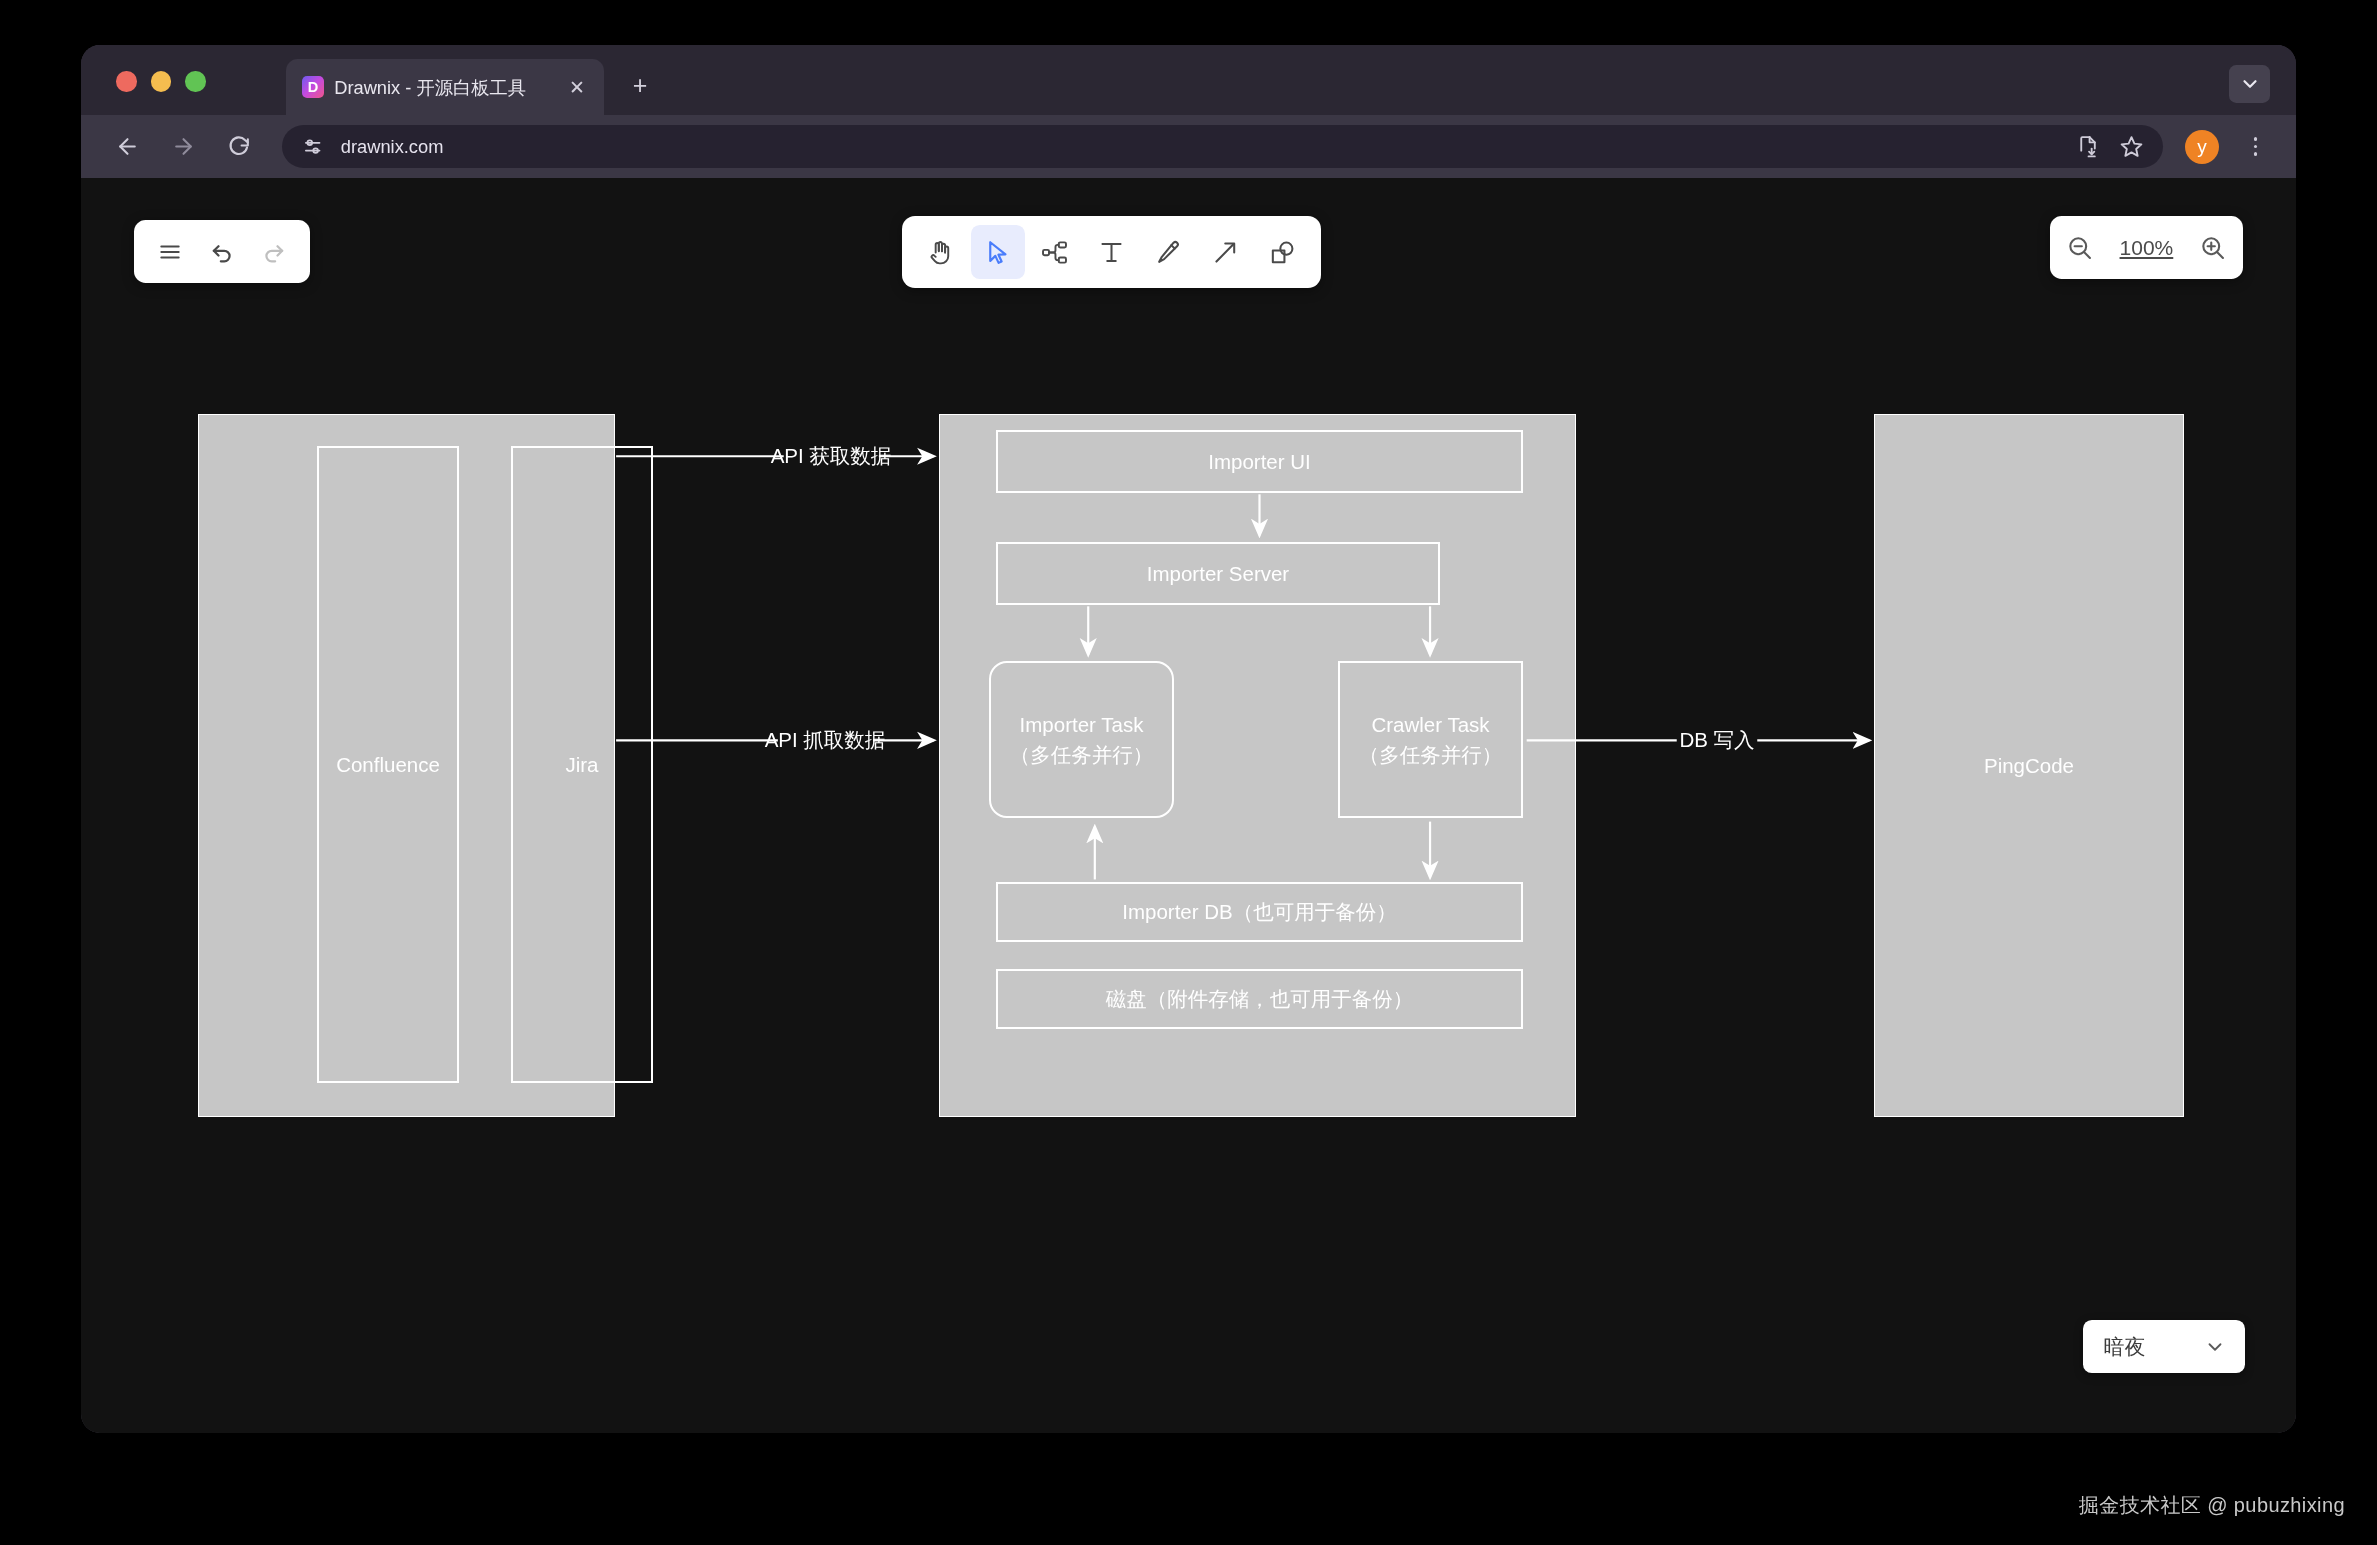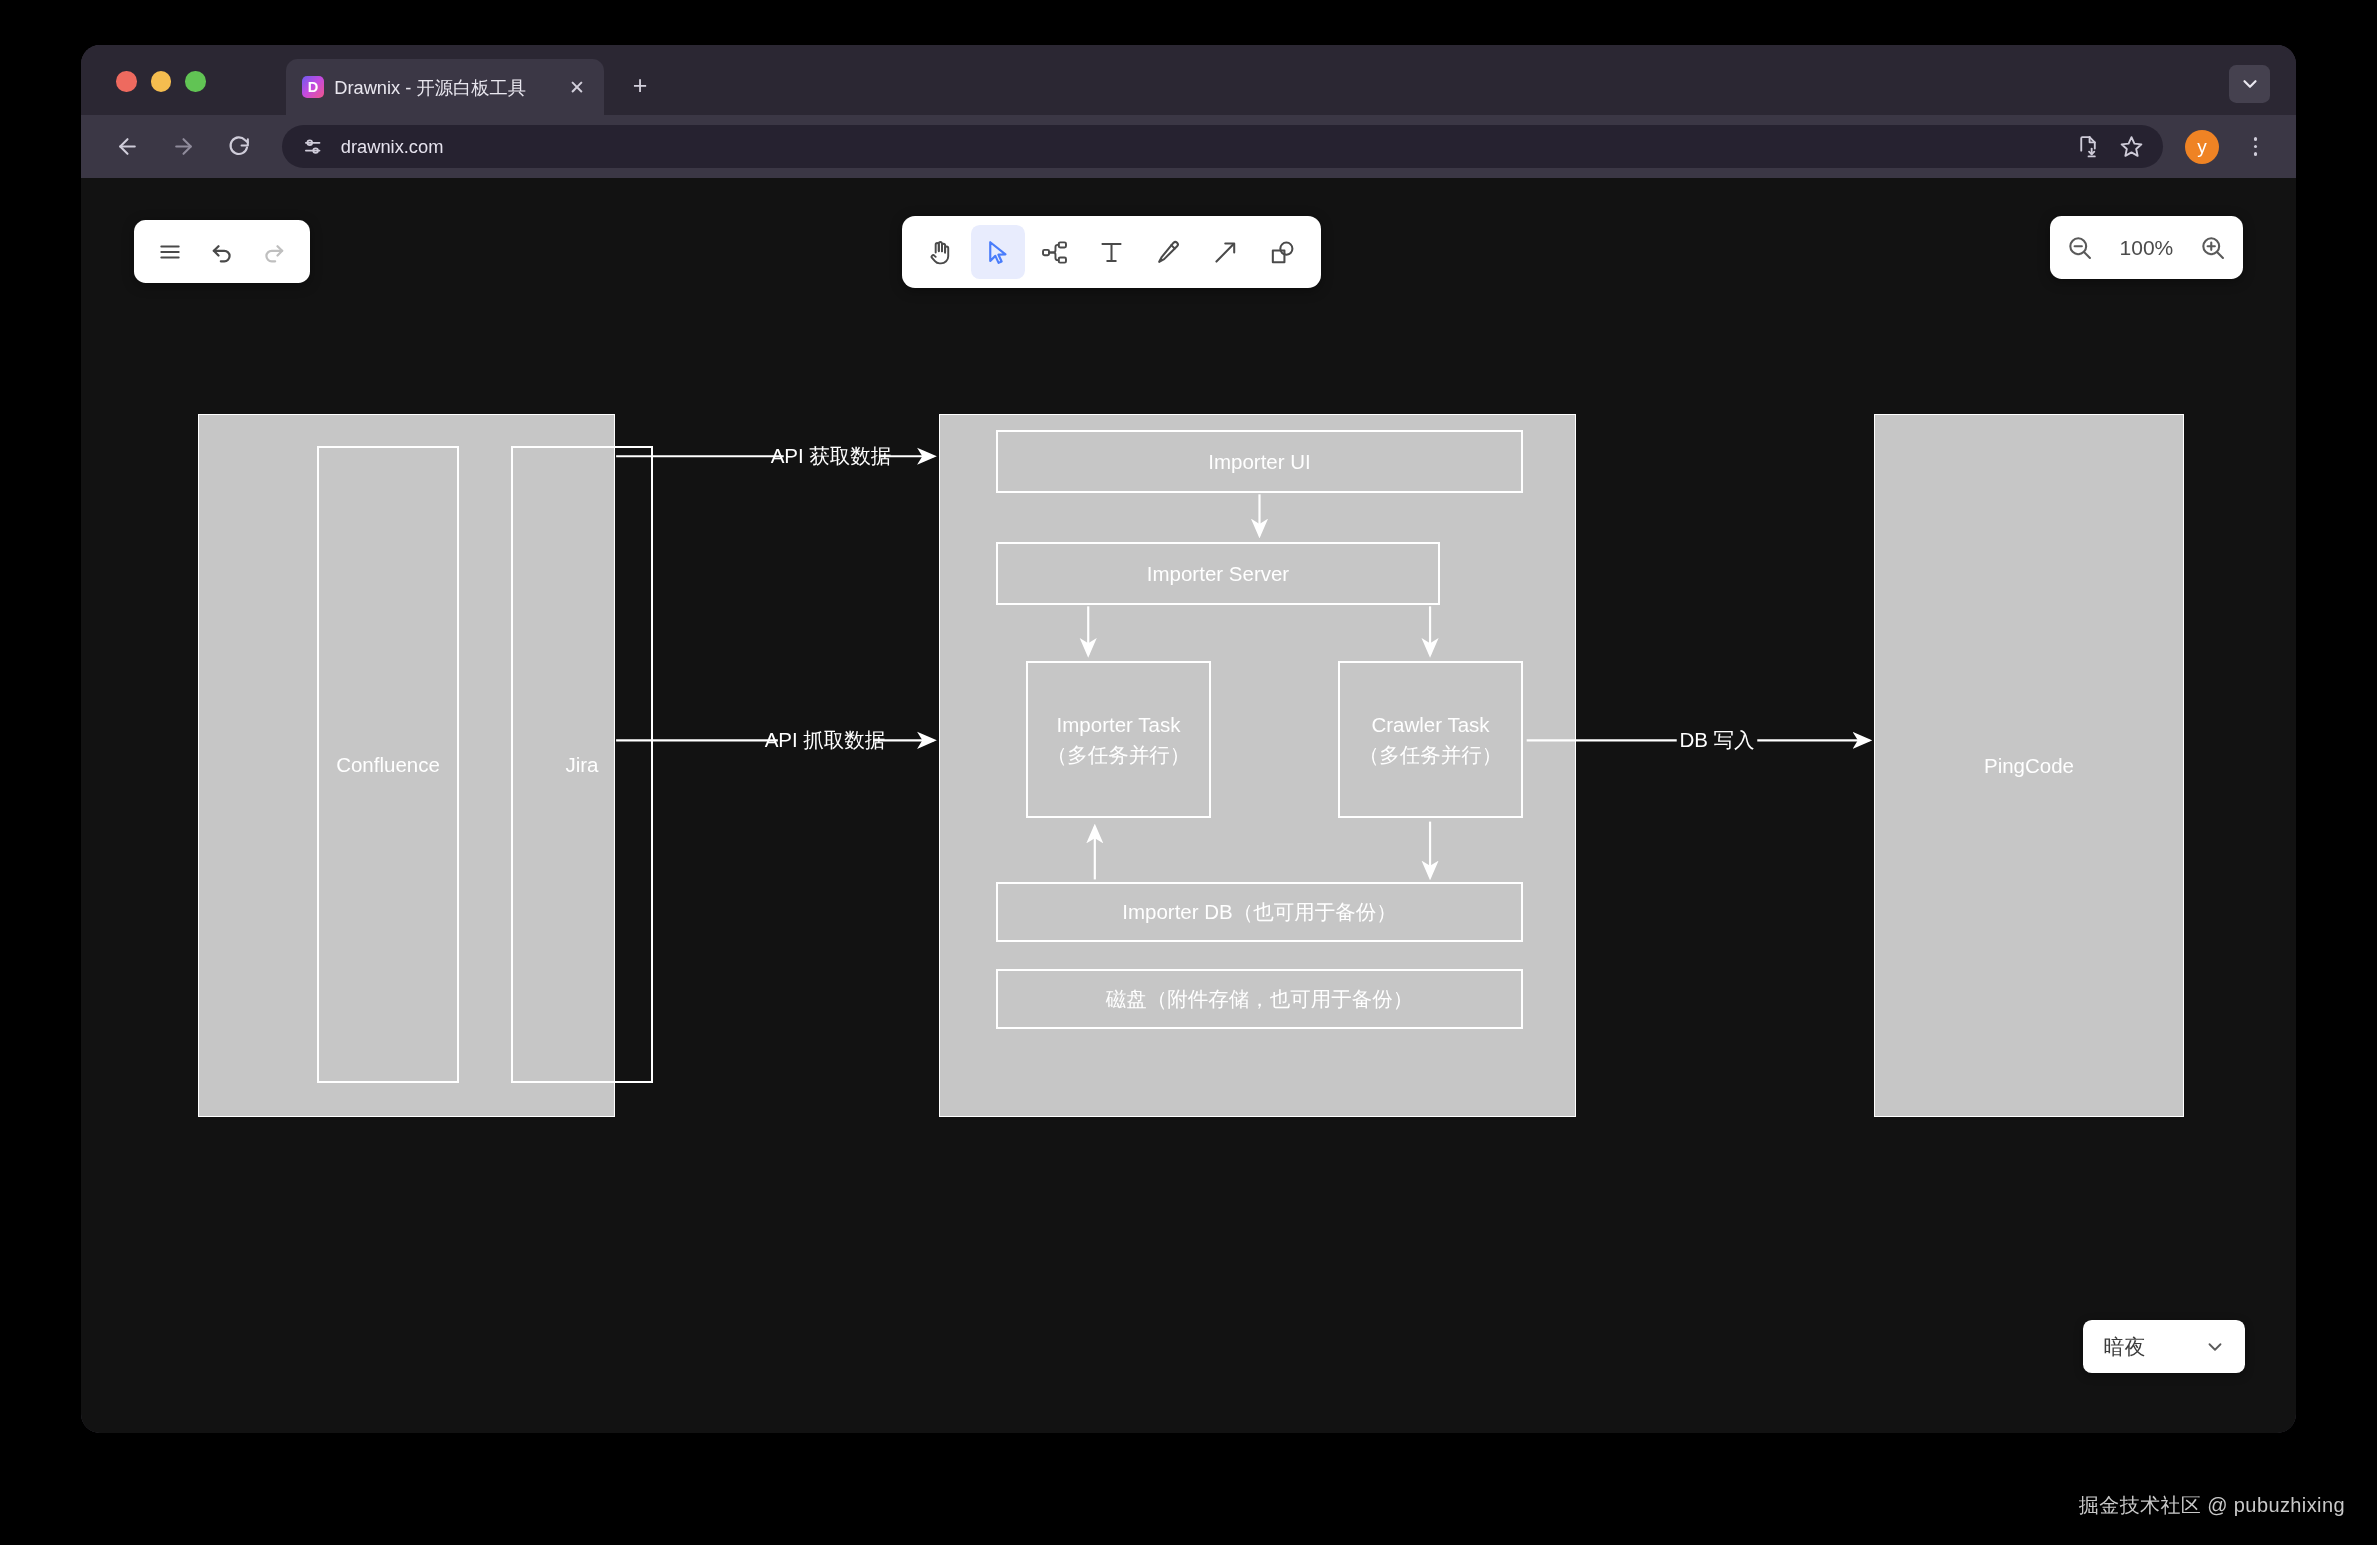--- a/index.html
+++ b/index.html
@@ -131,21 +131,21 @@
   }
   .left-tools { left: 53px; top: 42px; height: 63px; padding: 0 11.7px; gap: 4.4px; }
   .tool-btn {
     width: 48px; height: 48px; border-radius: 8.8px;
     display: flex; align-items: center; justify-content: center;
   }
   .main-tools { left: 821px; top: 38px; height: 72px; padding: 0 11.7px; gap: 2.9px; border-radius: 13px; }
   .main-tools .tool-btn { width: 54px; height: 54px; }
   .tool-btn.active { background: #e8ecfd; }
   .zoom-panel { right: 53px; top: 38px; height: 63px; padding: 0 16px; gap: 17.6px; }
-  .zoom-label { font-size: 21px; color: #4b4b4b; min-width: 70px; text-align: center; }
+  .zoom-label { font-size: 21px; color: #4b4b4b; min-width: 70px; text-align: center; text-decoration: underline; }
 
   .theme-select {
     position: absolute; right: 51px; bottom: 60px;
     width: 162px; height: 53px;
     background: #fff; border-radius: 8.8px;
     display: flex; align-items: center; justify-content: space-between;
     padding: 0 19px 0 20.5px;
     box-shadow: 0 2.2px 8.8px rgba(0,0,0,.35);
   }
   .theme-select .label { font-size: 21px; color: #3c3c3c; }
@@ -285,21 +285,21 @@
       <div class="node plain" style="left:236px; top:268px; width:142px; height:637px;">
         <span>Confluence</span>
       </div>
 
       <div class="node plain" style="left:915px; top:252px; width:527px; height:63px;">
         <span>Importer UI</span>
       </div>
       <div class="node plain" style="left:915px; top:364px; width:444px; height:63px;">
         <span>Importer Server</span>
       </div>
-      <div class="node plain" style="left:945px; top:483px; width:185px; height:157px;">
+      <div class="node plain" style="left:908px; top:483px; width:185px; height:157px;border-radius:18px;">
         <span>Importer Task</span>
         <span>（多任务并行）</span>
       </div>
       <div class="node plain" style="left:1257px; top:483px; width:185px; height:157px;">
         <span>Crawler Task</span>
         <span>（多任务并行）</span>
       </div>
       <div class="node plain" style="left:915px; top:791px; width:527px; height:60px;">
         <span>磁盘（附件存储，也可用于备份）</span>
       </div>

